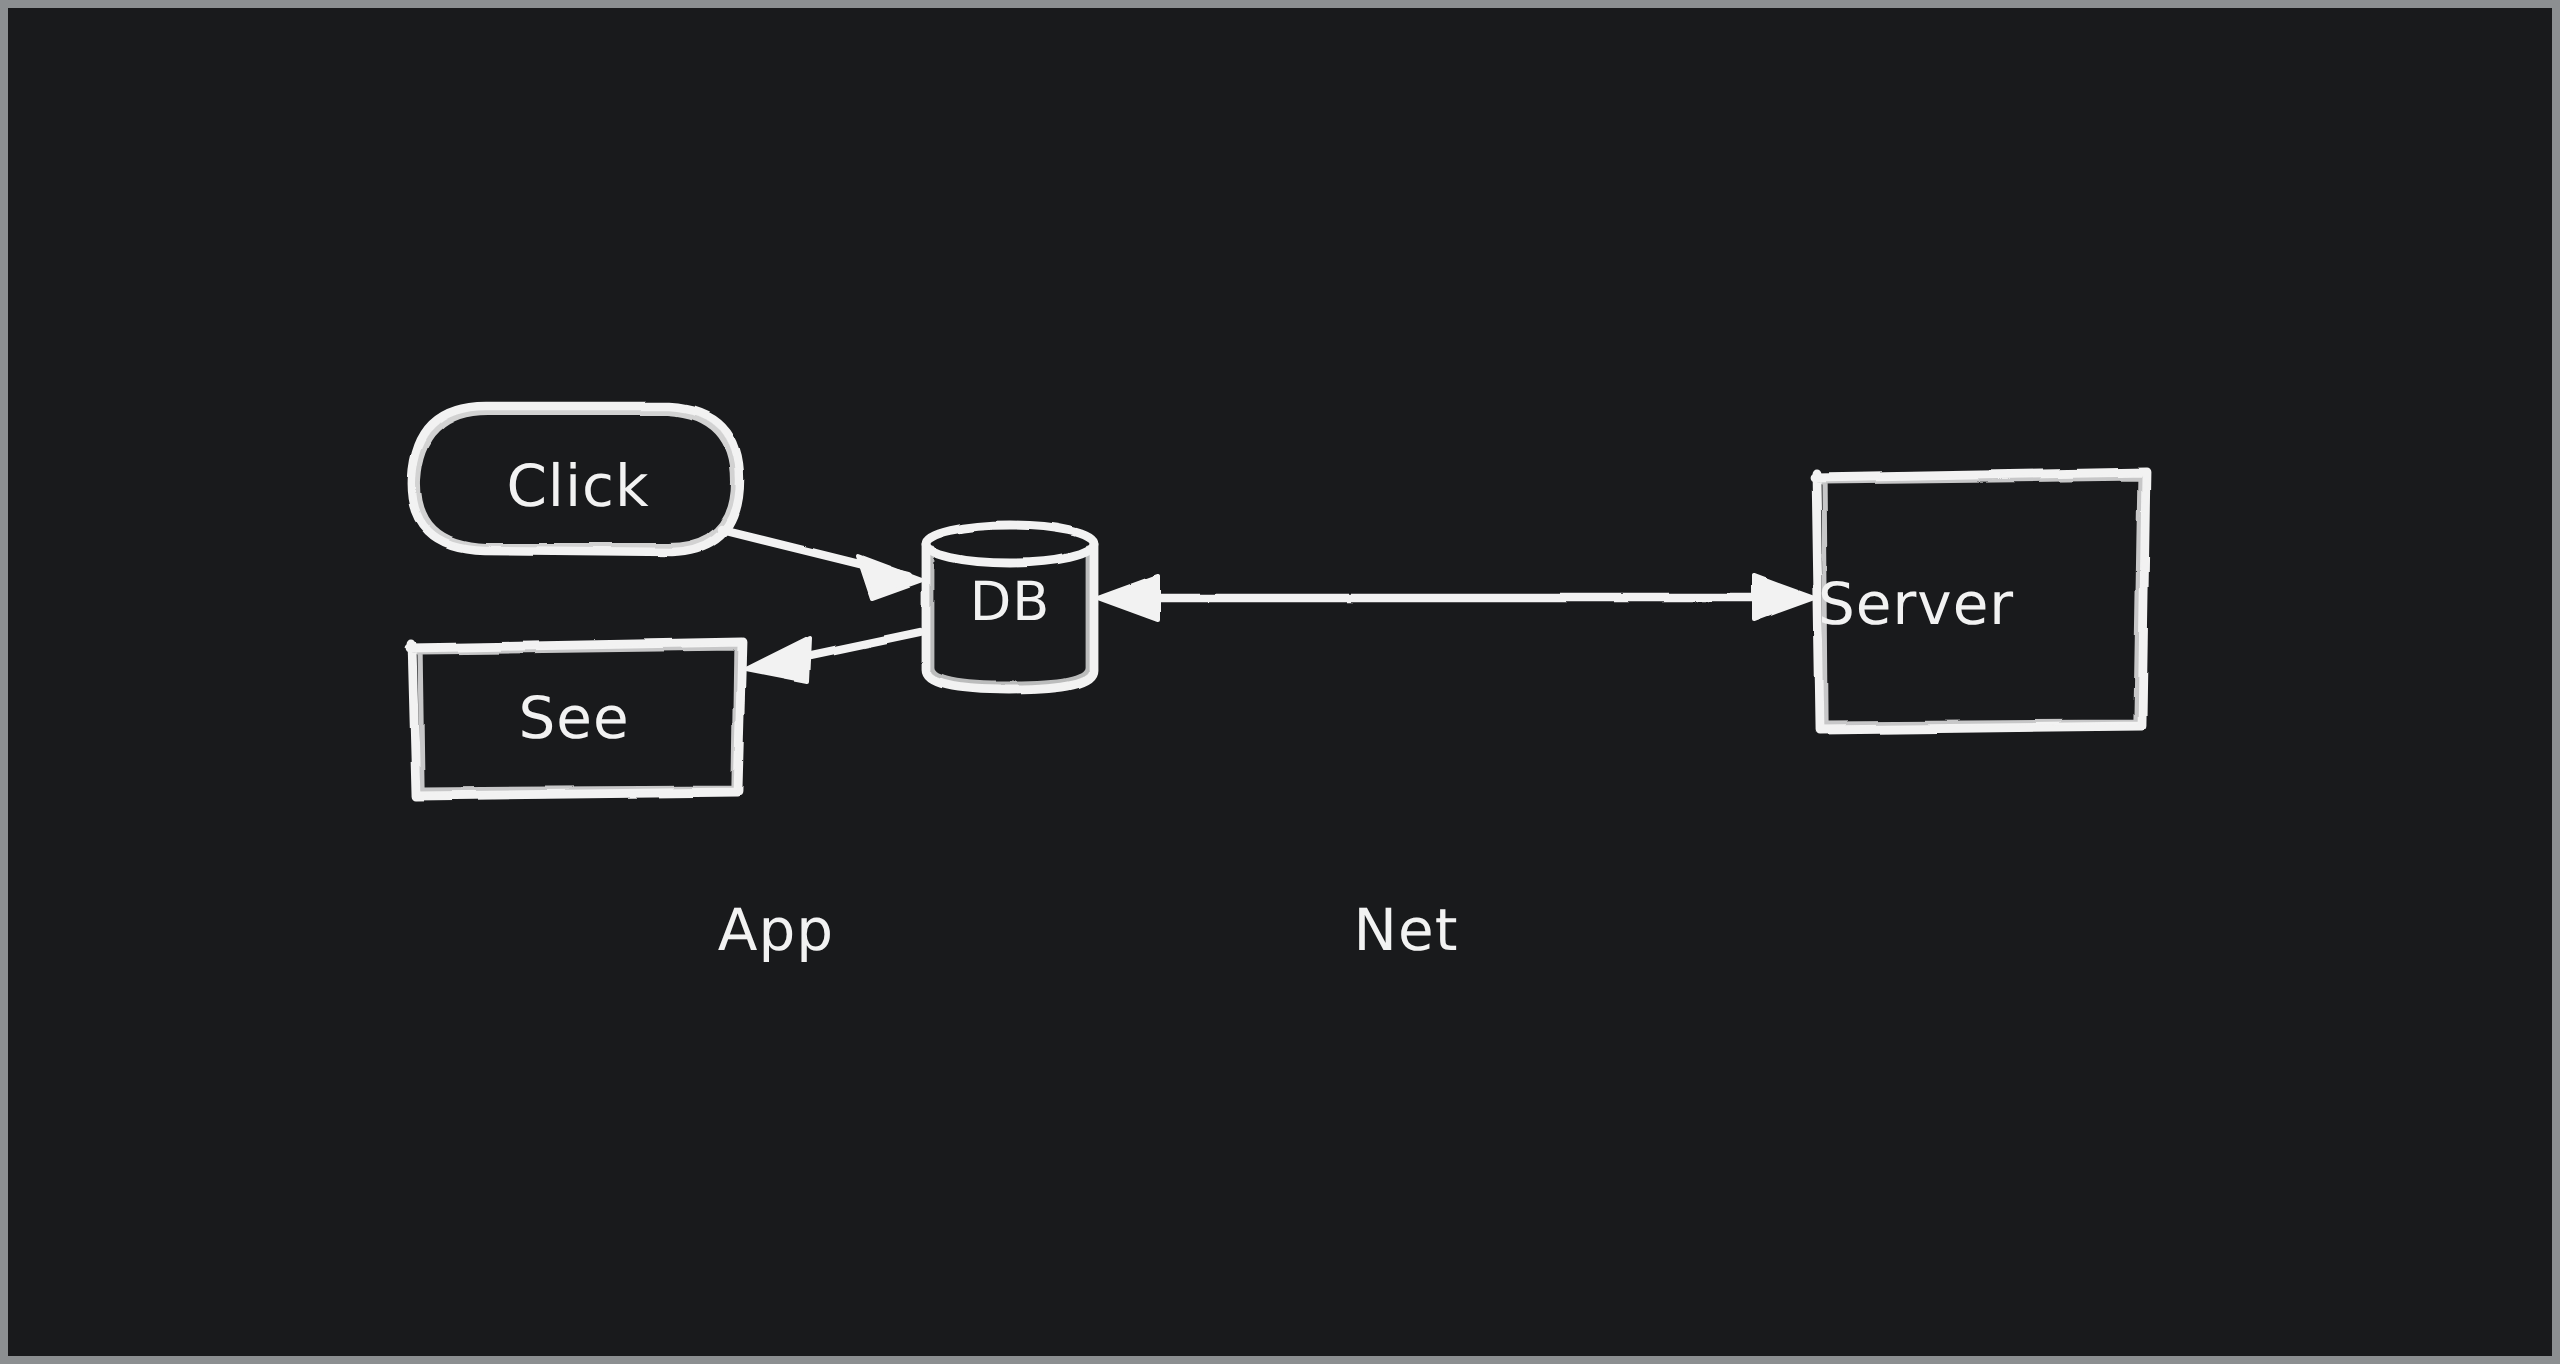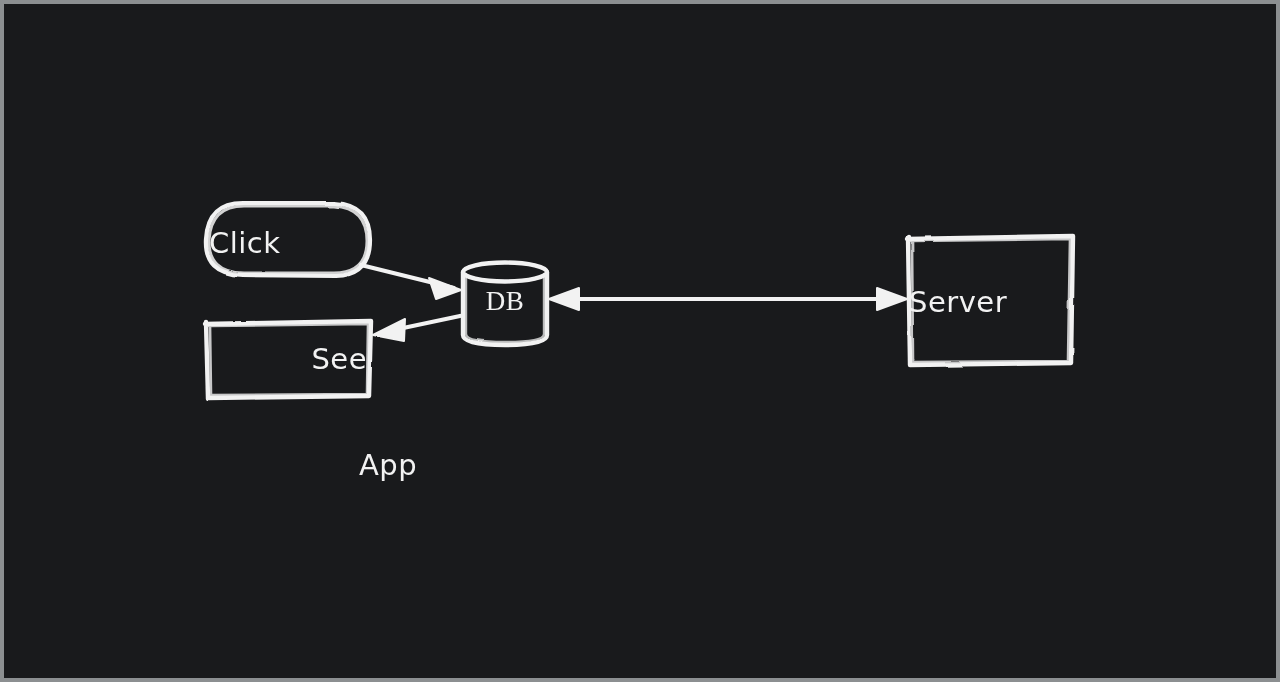--- a/index.html
+++ b/index.html
@@ -34,23 +34,23 @@
   .sketch-label {
     position: absolute;
     color: #f2f2f2;
     font-family: "DejaVu Sans", "Liberation Sans", sans-serif;
     font-size: 29px;
     letter-spacing: 0.5px;
     white-space: nowrap;
     -webkit-font-smoothing: antialiased;
     user-select: none;
   }
-  .label-click { left: 0; top: 222px; width: 160px; text-align: left; }
-  .label-see   { left: 0; top: 338px; width: 160px; text-align: right; }
-  .label-db    { left: 0; top: 282px; width: 86px;  text-align: center; font-size: 27px; font-family: Liberation Serif, serif; }
+  .label-click { left: 0; top: 222px; width: 160px; text-align: center; }
+  .label-see   { left: 0; top: 338px; width: 160px; text-align: center; }
+  .label-db    { left: 0; top: 282px; width: 86px;  text-align: center; font-size: 27px; }
   .label-server{ left: 0; top: 281px; width: 163px; text-align: left; }
   .label-app   { left: 0; top: 444px; width: 120px; text-align: center; }
   .label-net   { left: 0; top: 444px; width: 120px; text-align: center; }
 </style>
 </head>
 <body>
 
 <div id="canvas-frame">
 
   <svg id="sketch-svg" viewBox="0 0 1272 674">
@@ -117,14 +117,15 @@
   <div class="sketch-label label-click" style="left:205px;">Click</div>
 
   <div class="sketch-label label-see" style="left:203px;">See</div>
 
   <div class="sketch-label label-db" style="left:458px;">DB</div>
 
   <div class="sketch-label label-server" style="left:905px;">Server</div>
 
   <div class="sketch-label label-app" style="left:324px;">App</div>
 
+  <div class="sketch-label label-net" style="left:639px;">Net</div>
 
 </div>
 
 </body></html>

